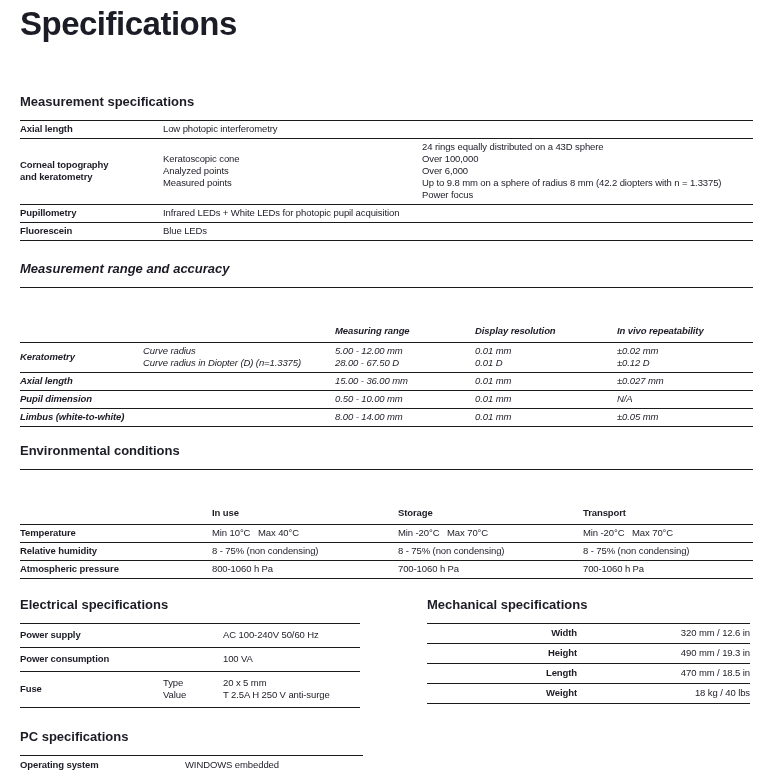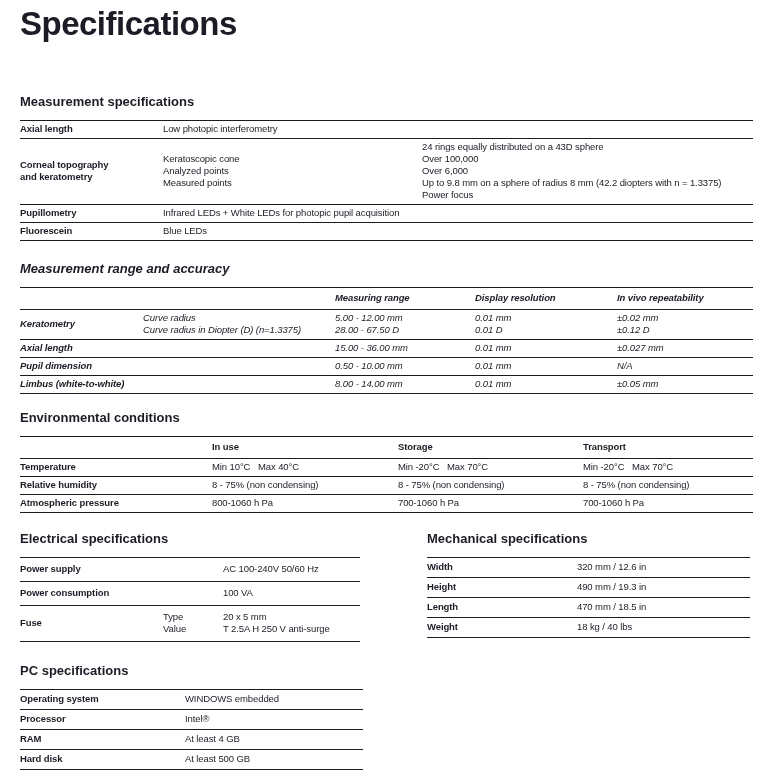--- a/index.html
+++ b/index.html
@@ -36,24 +36,24 @@
   }
   .cell { white-space: nowrap; }
   .cell > div { white-space: nowrap; }
   .label, .hdr { font-weight: 700; }
 
   
   .tbl-measure .row { grid-template-columns: 143px 259px 1fr; }
   .tbl-range   .row { grid-template-columns: 123px 192px 140px 142px 1fr; }
   .tbl-env     .row { grid-template-columns: 192px 186px 185px 1fr; }
   .tbl-elec    .row { grid-template-columns: 143px 60px 1fr; }
-  .tbl-mech    .row { grid-template-columns: 150px 1fr; }
+  .tbl-mech    .row { grid-template-columns: 150px 1fr; text-align: right; }
   .tbl-pc      .row { grid-template-columns: 165px 1fr; }
 
-  .hdr-row { padding: 4px 0 5px 0; }
+  .hdr-row { padding: 4px 0 5px 0; margin-top: 33px; }
 
   
   .sec-measure { margin-top: 52px; }
   .sec-range   { margin-top: 20px; font-style: italic; }
   .sec-env     { margin-top: 16px; }
   .sec-elmech  { margin-top: 18px; display: flex; }
   .sec-pc      { margin-top: 21px; }
 
   .col-elec { width: 340px; }
   .col-mech { width: 323px; margin-left: 67px; }

